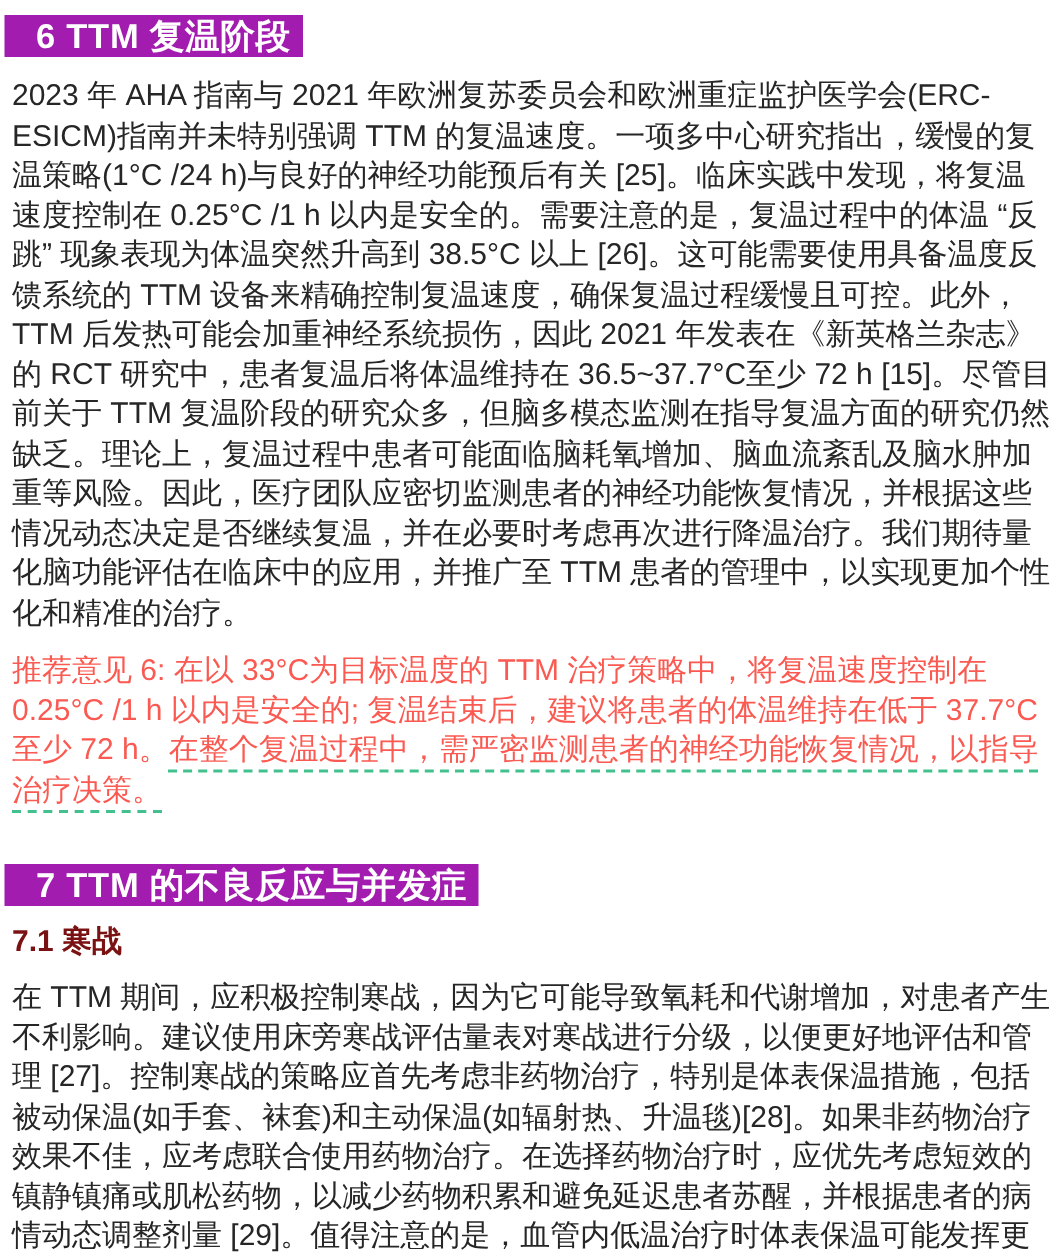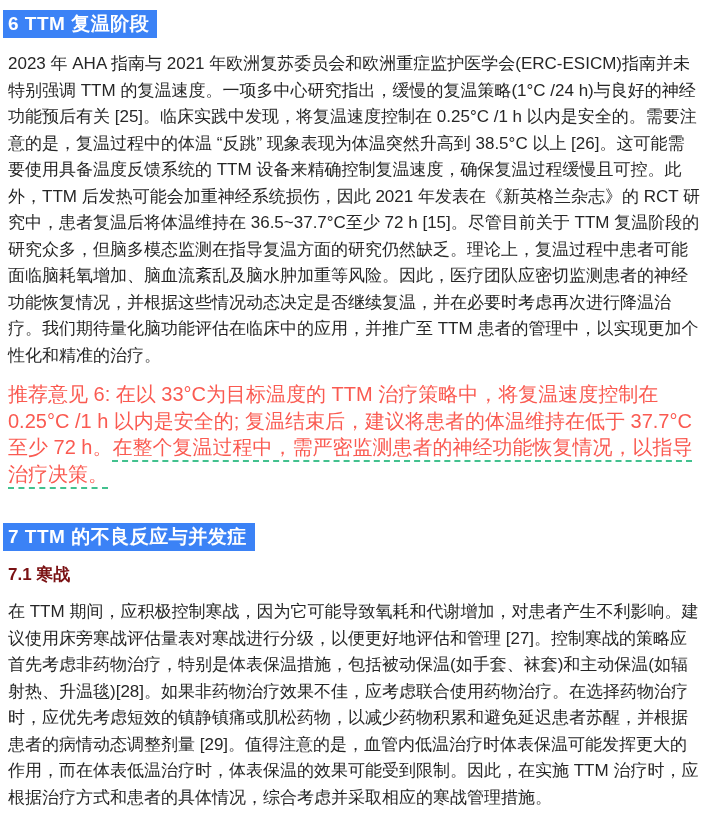--- a/index.html
+++ b/index.html
@@ -9,40 +9,40 @@
     height: 839px;
     overflow: hidden;
     font-family: "Liberation Sans", "DejaVu Sans", sans-serif;
     color: #262626;
   }
   .doc {
     padding: 10px 8px 0 8px;
   }
   .section-heading {
     display: inline-block;
-    background: #3b82f6;
+    background: #a21caf;
     color: #ffffff;
-    font-size: 19px;
+    font-size: 23px;
     font-weight: bold;
     line-height: 22px;
-    padding: 3px 8px 3px 5px;
+    padding: 3px 8px 3px 21px;
     margin-left: -5px;
     letter-spacing: 0.5px;
   }
   .sec-7 { margin-top: 36px; }
   .sub-heading {
     margin-top: 13px;
     color: #7a1113;
-    font-size: 17px;
+    font-size: 20px;
     font-weight: bold;
     line-height: 22px;
   }
   .body-para {
     margin-top: 13px;
-    font-size: 17px;
+    font-size: 20px;
     line-height: 26.5px;
     text-align: left;
     color: #262626;
   }
   .rec-para {
     margin-top: 12px;
     font-size: 20px;
     line-height: 26.5px;
     color: #fa5a51;
   }

